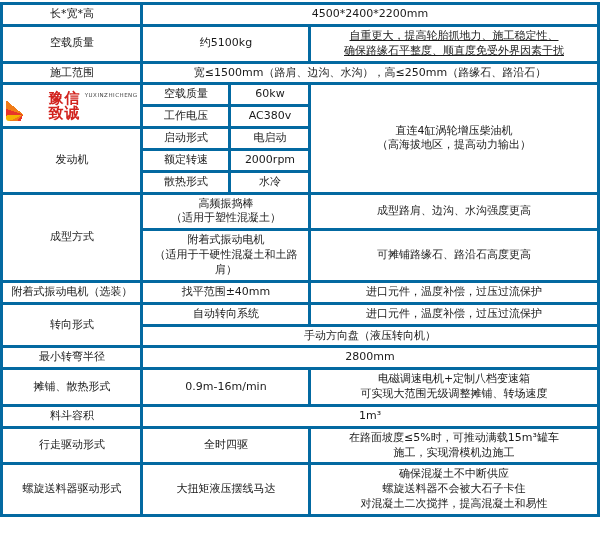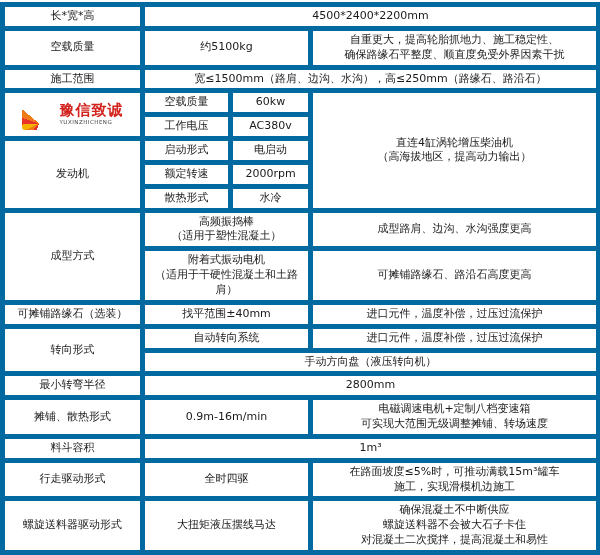--- a/index.html
+++ b/index.html
@@ -14,21 +14,21 @@
     color: #1a1a1a;
     overflow: hidden;
   }
   .spec-table {
     width: 596px;
     margin: 2px auto 0 auto;
     border-collapse: collapse;
     table-layout: fixed;
   }
   .spec-table td {
-    border: 5px solid #0369a1;
+    border: 3px solid #0369a1;
     text-align: center;
     vertical-align: middle;
     padding: 2px 3px;
     font-size: 11px;
     line-height: 1.35;
     color: #1a1a1a;
   }
   .label-cell {
     font-size: 12px;
     font-weight: normal;
@@ -67,21 +67,21 @@
       conic-gradient(from 200deg at 50% 78%,
         #e8342a 0deg 22deg,
         #f07c18 22deg 44deg,
         #f5b200 44deg 66deg,
         #e8342a 66deg 88deg,
         #f07c18 88deg 110deg,
         rgba(255,255,255,0) 110deg 360deg);
   }
   .logo-text {
     display: flex;
-    flex-direction: column;
+    flex-direction: row;
     align-items: flex-start;
     line-height: 1;
   }
   .logo-cn {
     font-size: 15px;
     font-weight: bold;
     color: #d2231e;
     letter-spacing: 1px;
   }
   .logo-en {
@@ -104,21 +104,21 @@
   <tbody>
 
     <tr>
       <td class="label-cell">长*宽*高</td>
       <td colspan="3" class="big">4500*2400*2200mm</td>
     </tr>
 
     <tr>
       <td class="label-cell">空载质量</td>
       <td colspan="2">约5100kg</td>
-      <td style="white-space: pre-line;">自重更大，提高轮胎抓地力、施工稳定性、
+      <td style="white-space: pre-line; text-decoration: underline;">自重更大，提高轮胎抓地力、施工稳定性、
 确保路缘石平整度、顺直度免受外界因素干扰</td>
     </tr>
 
     <tr>
       <td class="label-cell">施工范围</td>
       <td colspan="3">宽≤1500mm（路肩、边沟、水沟），高≤250mm（路缘石、路沿石）</td>
     </tr>
 
     <tr>
       <td rowspan="2" class="logo-cell">
@@ -161,21 +161,21 @@
 （适用于塑性混凝土）</td>
       <td>成型路肩、边沟、水沟强度更高</td>
     </tr>
     <tr>
       <td colspan="2" style="white-space: pre-line;">附着式振动电机
 （适用于干硬性混凝土和土路肩）</td>
       <td>可摊铺路缘石、路沿石高度更高</td>
     </tr>
 
     <tr>
-      <td class="label-cell">可摊铺路缘石（选装）</td>
+      <td class="label-cell">附着式振动电机（选装）</td>
       <td colspan="2">找平范围±40mm</td>
       <td>进口元件，温度补偿，过压过流保护</td>
     </tr>
 
     <tr>
       <td rowspan="2" class="label-cell">转向形式</td>
       <td colspan="2">自动转向系统</td>
       <td>进口元件，温度补偿，过压过流保护</td>
     </tr>
     <tr>

